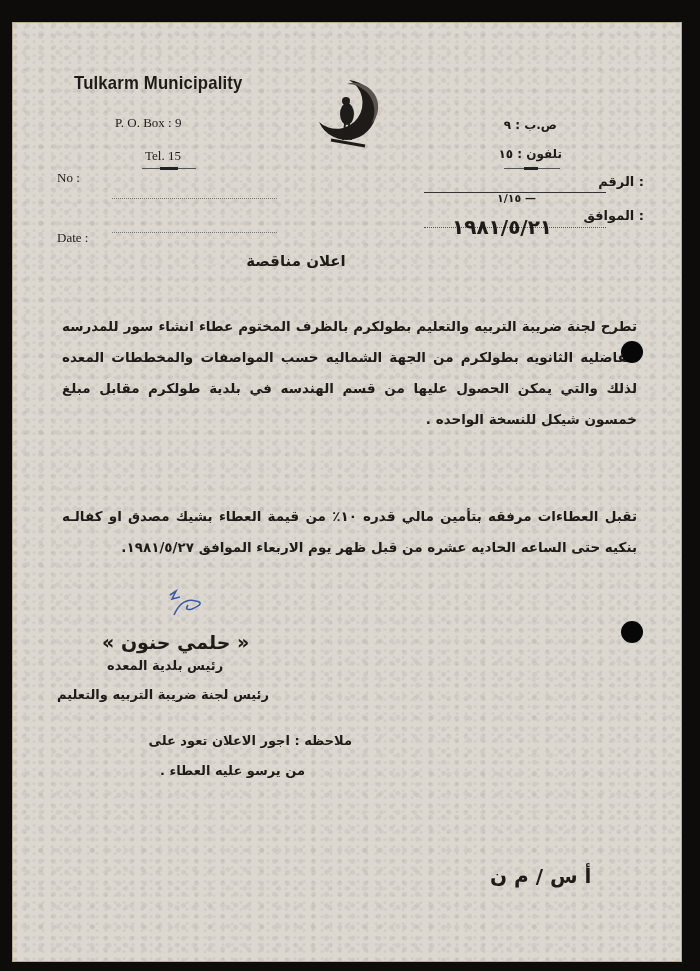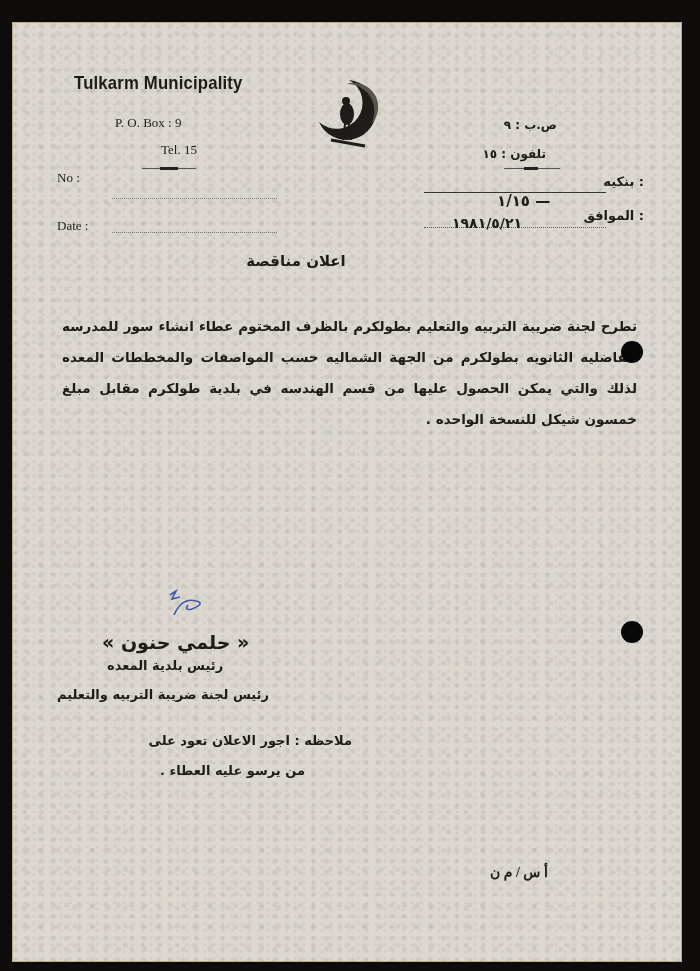--- a/index.html
+++ b/index.html
@@ -18,58 +18,58 @@
       box-shadow: inset 0 0 0 1px #b9ac8a;
     }
     .abs { position:absolute; }
     .ink { color:#1f1b18; }
     .en-title {
       left:62px; top:50px; font-family:"Liberation Sans", sans-serif; font-weight:bold;
       font-size:19px; letter-spacing:0.2px; transform:scaleX(0.88); transform-origin:left;
     }
     .en-serif { font-family:"Liberation Serif", serif; font-size:13px; }
     .pobox { left:103px; top:93px; }
-    .tel { left:133px; top:120px;margin-left:16px; }
+    .tel { left:133px; top:126px; }
     .tel-line { left:130px; top:146px; width:54px; height:1px; background:#555; }
     .tel-line b { position:absolute; left:18px; top:-1px; width:18px; height:3px; background:#222; }
     .lbl-no { left:45px; top:148px; }
-    .lbl-date { left:45px; top:196px;font-family:Liberation Serif, serif; }
+    .lbl-date { left:45px; top:208px;font-family:Liberation Serif, serif; }
     .dotline { height:0; border-top:1px dotted #777; }
     .no-line { left:100px; top:176px; width:165px; }
     .date-line { left:100px; top:210px; width:165px; }
     .logo { left:297px; top:52px; width:80px; height:80px; }
     .ar { direction:rtl; font-family:"DejaVu Sans", sans-serif; }
     .ar-title { right:85px; top:56px; font-size:24px; font-weight:bold; }
     .ar-pobox { right:125px; top:96px; font-size:12px; font-weight:bold;margin-left:36px; }
-    .ar-tel { right:136px; top:125px; font-size:12px; font-weight:bold; }
+    .ar-tel { right:120px; top:125px; font-size:12px; font-weight:bold; }
     .ar-tel-line { left:492px; top:146px; width:56px; height:1px; background:#555; }
     .ar-tel-line b { position:absolute; left:20px; top:-1px; width:14px; height:3px; background:#222; }
     .ar-no-lbl { right:38px; top:152px; font-size:13px; font-weight:bold; }
     .ar-no-line { left:412px; top:170px; width:182px; height:1px; background:#333; }
-    .ar-no-val { left:485px; top:170px; font-size:15px; font-weight:bold; direction:ltr; }
+    .ar-no-val { left:485px; top:170px; font-size:11px; font-weight:bold; direction:ltr; }
     .ar-date-lbl { right:38px; top:186px; font-size:13px; font-weight:bold; }
     .ar-date-line { left:412px; top:205px; width:182px; border-top:1px dotted #555; }
-    .ar-date-val { left:440px; top:193px; font-size:14px; font-weight:bold; letter-spacing:1px; }
+    .ar-date-val { left:440px; top:193px; font-size:20px; font-weight:bold; letter-spacing:1px; }
     .heading { left:0; width:568px; top:230px; text-align:center; font-size:15px; font-weight:bold; }
     .body-p {
       right:45px; width:575px; font-size:13.5px; font-weight:bold; line-height:31px;
       text-align:justify; text-align-last:right;
     }
     .p1 { top:289px; }
     .p2 { top:479px; }
     .hole { width:22px; height:22px; border-radius:50%; background:#070707; }
     .hole1 { left:609px; top:319px; }
     .hole2 { left:609px; top:599px; }
     .sign { left:150px; top:565px; width:50px; height:40px; }
     .sig-name { left:90px; top:609px; font-size:19px; font-weight:bold; }
     .sig-role1 { left:95px; top:636px; font-size:13px; font-weight:bold; }
     .sig-role2 { left:45px; top:665px; font-size:13px; font-weight:bold; }
     .note1 { right:330px; top:711px; font-size:13px; font-weight:bold; }
     .note2 { right:377px; top:741px; font-size:13px; font-weight:bold;text-align:right; }
-    .initials { left:478px; top:842px; font-size:14px; font-weight:bold;font-family:Liberation Serif, serif; }
+    .initials { left:478px; top:842px; font-size:20px; font-weight:bold; }
   </style>
 </head>
 <body>
 
 <div class="paper">
 
   <div class="abs ink en-title">Tulkarm Municipality</div>
   <div class="abs ink en-serif pobox">P. O. Box : 9</div>
   <div class="abs ink en-serif tel">Tel. 15</div>
   <div class="abs tel-line">
@@ -87,30 +87,31 @@
     <circle cx="37" cy="27" r="4" fill="#1f1b18"></circle>
     <path d="M36 50 L34 66 M40 50 L42 66" stroke="#1f1b18" stroke-width="2"></path>
     <path d="M22 66 L56 72" stroke="#1f1b18" stroke-width="3"></path>
   </svg>
 
   <div class="abs ink ar ar-pobox">ص.ب : ٩</div>
   <div class="abs ink ar ar-tel">تلفون : ١٥</div>
   <div class="abs ar-tel-line">
       <b></b>
     </div>
-  <div class="abs ink ar ar-no-lbl">: بنكيه</div>
+  <div class="abs ink ar ar-no-lbl">: الرقم</div>
   <div class="abs ar-no-line"></div>
   <div class="abs ink ar-no-val">١/١٥ —</div>
   <div class="abs ink ar ar-date-lbl">: الموافق</div>
   <div class="abs ar-date-line"></div>
   <div class="abs ink ar-date-val">١٩٨١/٥/٢١</div>
 
   <div class="abs ink ar heading">اعلان مناقصة</div>
 
   <div class="abs ink ar body-p p1">تطرح لجنة ضريبة التربيه والتعليم بطولكرم بالظرف المختوم عطاء انشاء سور للمدرسه الفاضليه الثانويه بطولكرم من الجهة الشماليه حسب المواصفات والمخططات المعده لذلك والتي يمكن الحصول عليها من قسم الهندسه في بلدية طولكرم مقابل مبلغ خمسون شيكل للنسخة الواحده .</div>
+  <div class="abs ink ar body-p p2">تقبل العطاءات مرفقه بتأمين مالي قدره ١٠٪ من قيمة العطاء بشيك مصدق او كفالـه بنكيه حتى الساعه الحاديه عشره من قبل ظهر يوم الاربعاء الموافق ١٩٨١/٥/٢٧.</div>
 
   <div class="abs hole hole1"></div>
   <div class="abs hole hole2"></div>
 
   <svg class="abs sign" viewBox="0 0 50 40">
     <path d="M8 8 L14 4 L10 12 L18 10 M12 28 Q20 10 34 14 Q44 16 30 22 Q22 24 26 18" fill="none" stroke="#3a5aa8" stroke-width="1.6"></path>
   </svg>
   <div class="abs ink ar sig-name">« حلمي حنون »</div>
   <div class="abs ink ar sig-role1">رئيس بلدية المعده</div>
   <div class="abs ink ar sig-role2">رئيس لجنة ضريبة التربيه والتعليم</div>

